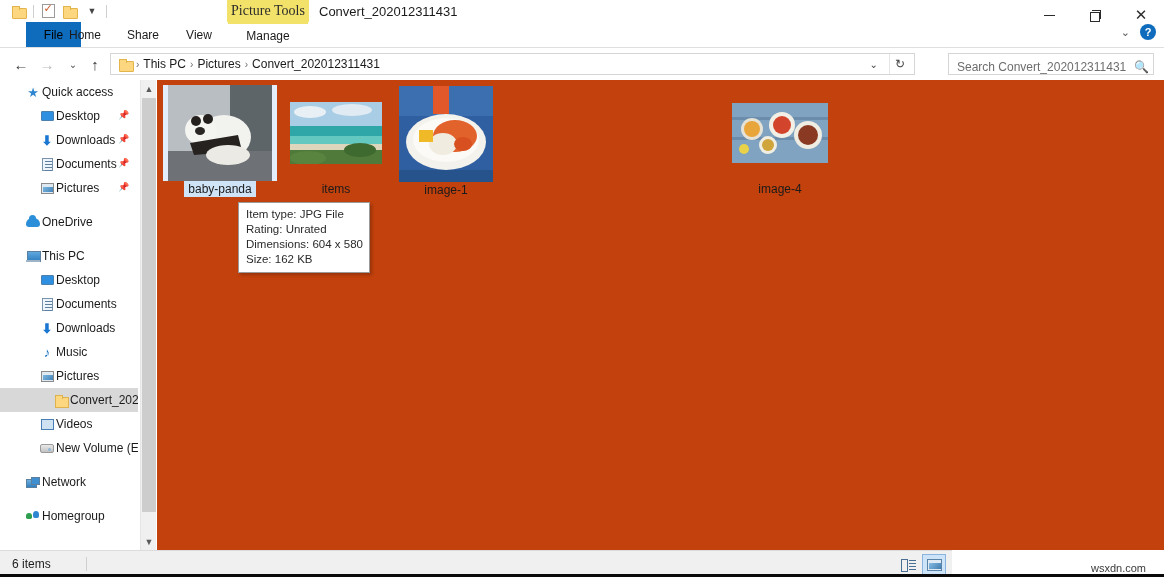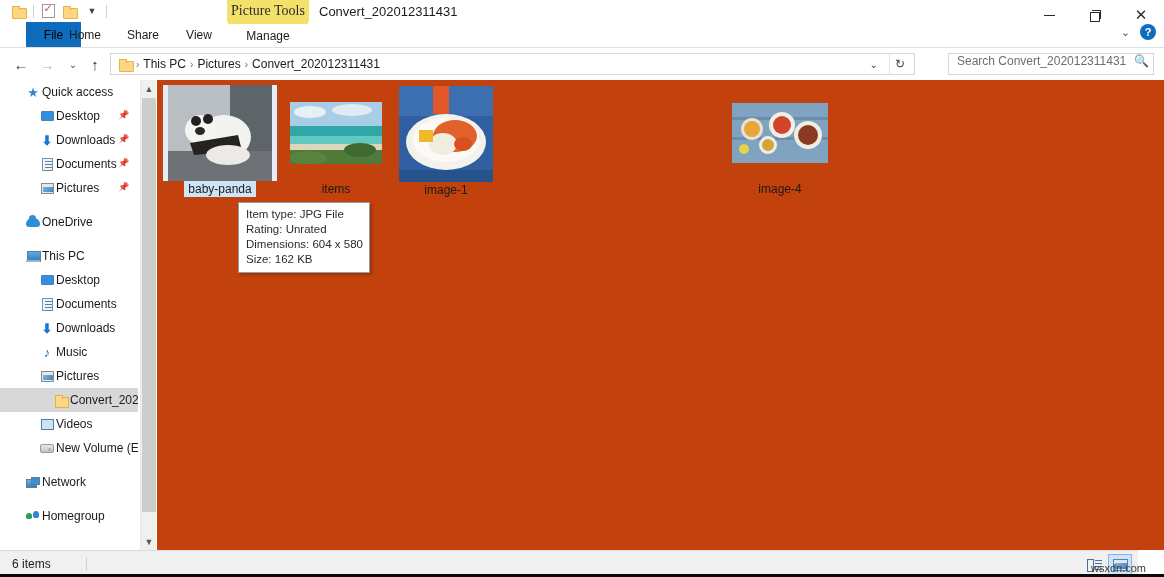--- a/index.html
+++ b/index.html
@@ -66,21 +66,21 @@
       border:1px solid #d6d6d6; background:#fff; display:flex; align-items:center; padding:0 4px; }
   .crumb-folder { margin-left:4px; margin-right:2px; }
   .crumb { font-size:12px; color:#1b1b1b; padding:0 3px; }
   .crumb-sep { color:#6d6d6d; font-size:10px; padding:0 1px; }
   .crumb-dd { position:absolute; right:30px; top:0; height:20px; display:flex; align-items:center;
       color:#444; font-size:10px; padding:0 6px; }
   .refresh-btn { position:absolute; right:4px; top:0; height:20px; display:flex; align-items:center;
       color:#444; font-size:12px; padding:0 5px; border-left:1px solid #e6e6e6; }
 
   .searchbox { position:absolute; left:948px; top:3px; width:206px; height:22px;
-      border:1px solid #d6d6d6; background:#fff; display:flex; align-items:flex-start; }
+      border:1px solid #d6d6d6; background:#fff; display:flex; align-items:flex-end; }
   .search-text { flex:1; padding-left:8px; font-size:12px; color:#6d6d6d; }
   .search-ico { width:22px; text-align:center; font-size:12px; color:#444; }
 
   
   .sidebar { position:absolute; left:0; top:80px; width:138px; height:470px; background:#fff;
       overflow:hidden; }
   .nav-item { height:24px; display:flex; align-items:center; position:relative; font-size:12px; color:#1b1b1b; }
   .nav-item.sel-gray { background:#d8d8d8; }
   .ni-ico { width:18px; display:flex; align-items:center; justify-content:center; flex:0 0 18px; }
   .ni-label { white-space:nowrap; overflow:hidden; }
@@ -147,21 +147,21 @@
   .tile.selected .tile-label { background:#cfe4f7; }
   .tile.selected .tile-img-wrap { background:#e3eefa; }
 
   
   .tooltip { position:absolute; left:238px; top:202px; width:132px;
       background:#ffffff; border:1px solid #9a9a9a; padding:4px 7px 5px 7px;
       box-shadow:2px 2px 3px rgba(0,0,0,0.22); }
   .tt-line { font-size:11.5px; color:#2b2b2b; line-height:15px; white-space:nowrap; }
 
   
-  .statusbar { position:absolute; left:0; bottom:0; width:1138px; height:27px; background:#f0f0f0;
+  .statusbar { position:absolute; left:0; bottom:0; width:952px; height:27px; background:#f0f0f0;
       border-top:1px solid #dcdcdc; }
   .status-text { position:absolute; left:12px; top:6px; font-size:12px; color:#1b1b1b; }
   .status-sep { position:absolute; left:86px; top:6px; width:1px; height:14px; background:#cfcfcf; }
   .view-btns { position:absolute; right:6px; top:3px; display:flex; gap:2px; }
   .vbtn { width:24px; height:21px; display:flex; align-items:center; justify-content:center; }
   .vbtn.active { background:#cde3f7; border:1px solid #8ab4e0; }
   .vi-details { width:15px; height:11px; position:relative; }
   .vi-details:before { content:""; position:absolute; left:0; top:0; width:5px; height:11px;
       border:1px solid #4a6f92; }
   .vi-details:after { content:""; position:absolute; left:8px; top:1px; width:7px; height:1px;

